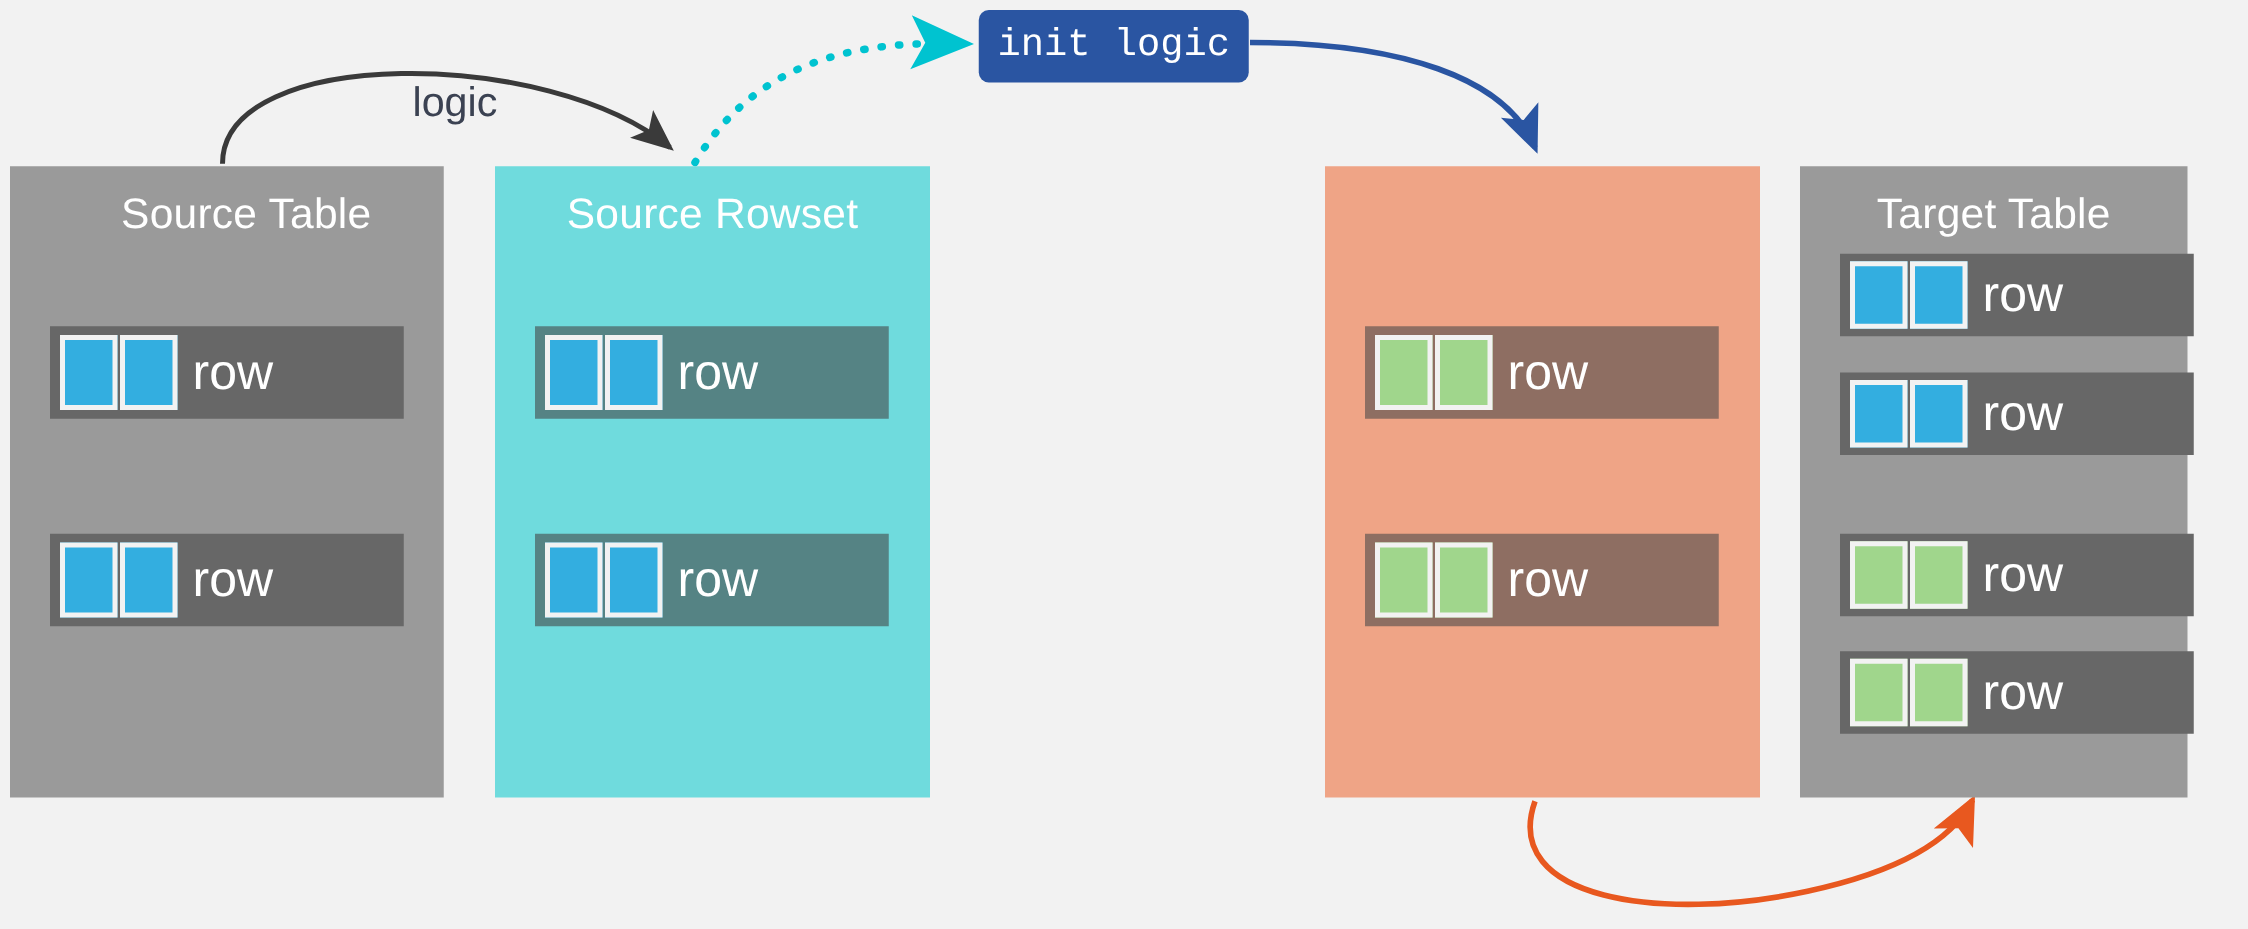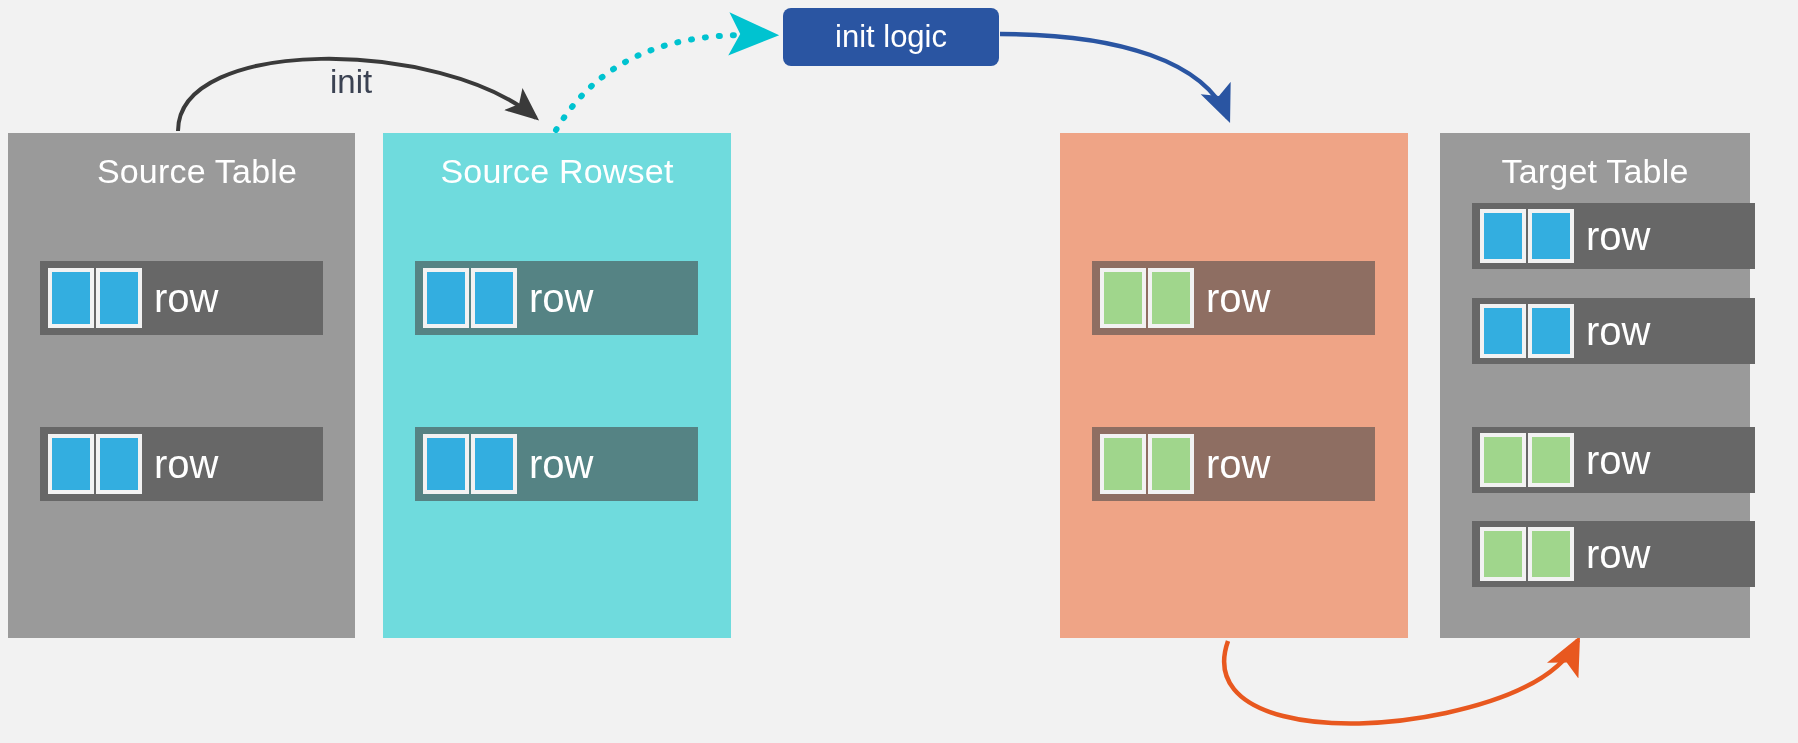--- a/index.html
+++ b/index.html
@@ -38,21 +38,21 @@
     letter-spacing: 0.2px;
     white-space: nowrap;
   }
 
   #panel-source-table {
     left: 8px;  top: 133px;  width: 347px;  height: 505px;
     background: #9a9a9a;
     padding-left: 31px;
   }
   #panel-source-rowset {
-    left: 383px; top: 133px; width: 348px; height: 505px;
+    left: 396px; top: 133px; width: 348px; height: 505px;
     background: #6fdbdd;
   }
   #panel-target-rowset {
     left: 1060px; top: 133px; width: 348px; height: 505px;
     background: #efa486;
   }
   #panel-target-table {
     left: 1440px; top: 133px; width: 310px; height: 505px;
     background: #9a9a9a;
   }
@@ -111,21 +111,21 @@
     background: #2a55a2;
     border-radius: 8px;
     display: flex;
     align-items: center;
     justify-content: center;
   }
   #init-logic .node-label {
     color: #ffffff;
     font-size: 31px;
     line-height: 34px;
-    font-family: Liberation Sans, sans-serif;
+    font-family: Liberation Mono, monospace;
     white-space: nowrap;
   }
 
   
   .edge-label {
     position: absolute;
     color: #3b4252;
     font-size: 33px;
     line-height: 36px;
     font-family: "Liberation Sans", sans-serif;
@@ -169,21 +169,21 @@
 
     <path d="M 1000 34 C 1120 34 1205 62 1228 118" fill="none" stroke="#2a55a2" stroke-width="4.5" marker-end="url(#ah-blue)"></path>
 
     <path d="M 1228 641 C 1200 720 1330 738 1446 713 C 1520 697 1562 672 1578 640" fill="none" stroke="#e8581f" stroke-width="4.5" marker-end="url(#ah-orange)"></path>
   </svg>
 
   <div id="init-logic">
     <span class="node-label">init logic</span>
   </div>
 
-  <div class="edge-label" id="label-copy">init</div>
+  <div class="edge-label" id="label-copy">logic</div>
 
   <div class="panel" id="panel-source-table">
     <div class="panel-title">Source Table</div>
 
     <div class="row-box row-big row-on-grey" style="left:32px; top:128px;">
       <span class="cell cell-blue"></span>
       <span class="cell cell-blue"></span>
       <span class="row-label">row</span>
     </div>
 

